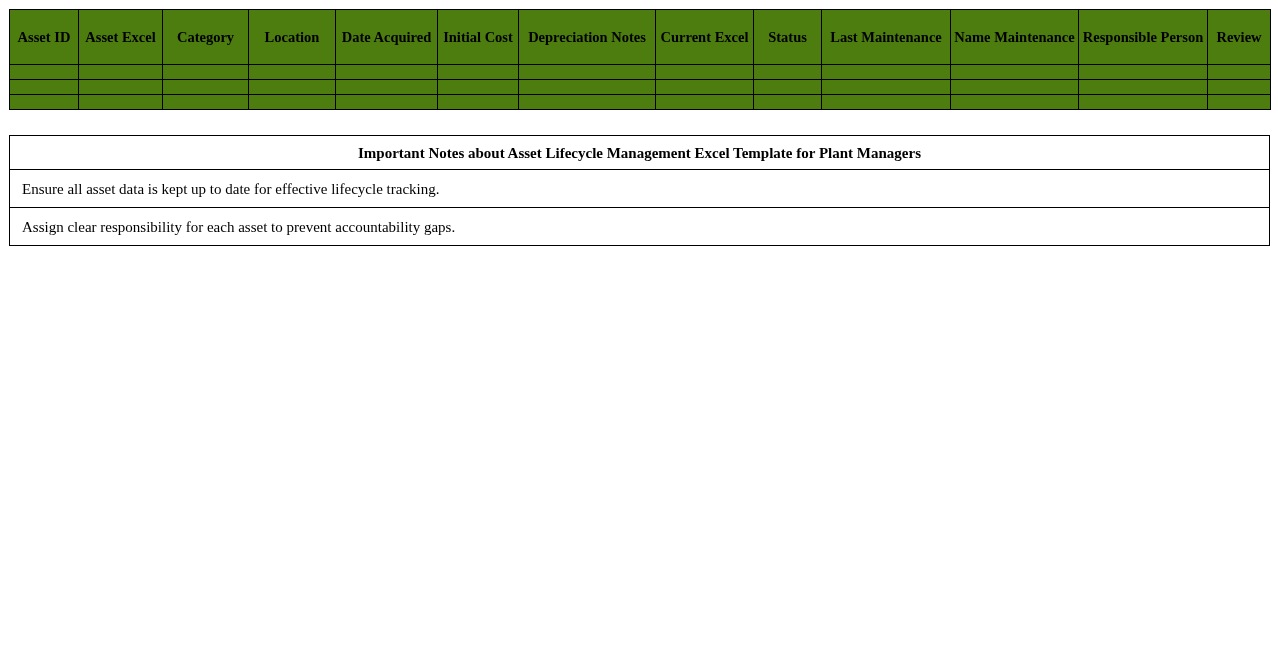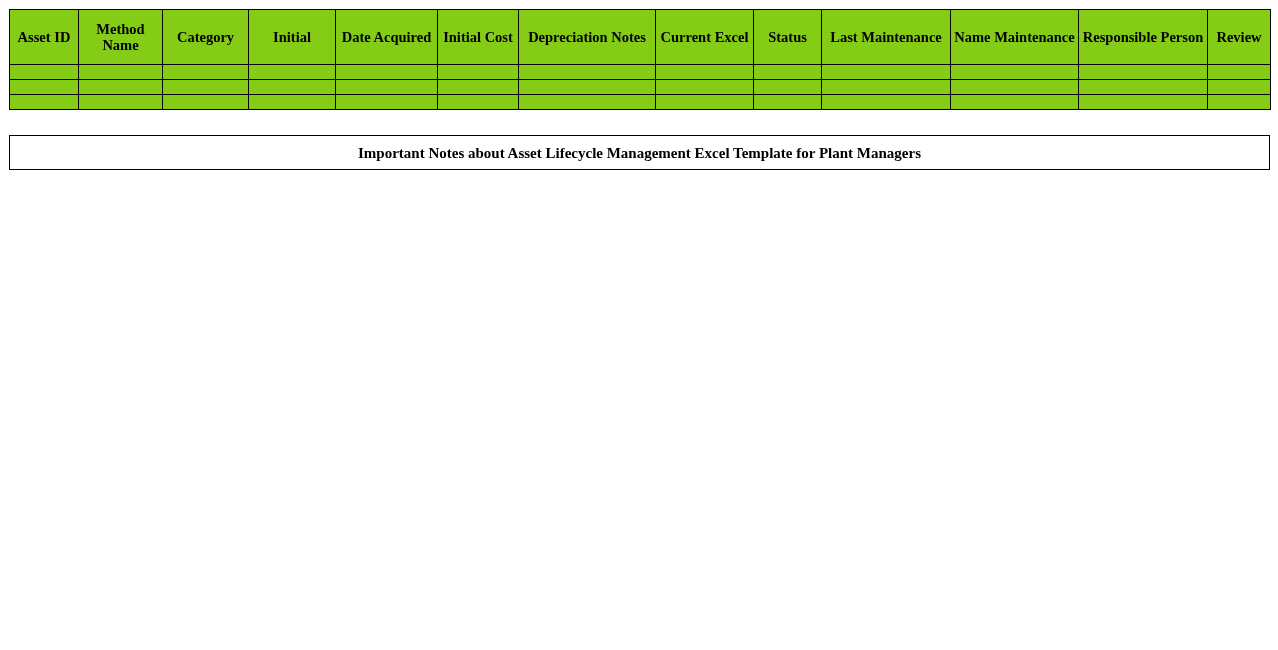--- a/index.html
+++ b/index.html
@@ -33,21 +33,21 @@
   table.asset-table {
     border-collapse: collapse;
     table-layout: fixed;
     width: 1261px;
     background: #ffffff;
   }
 
   table.asset-table th,
   table.asset-table td {
     border: 1px solid #000000;
-    background: #84cc16;
+    background: #4d7c0f;
     padding: 0;
   }
 
   table.asset-table th {
     font-weight: bold;
     font-size: 14.5px;
     line-height: 16px;
     text-align: center;
     vertical-align: middle;
     height: 50px;
@@ -118,23 +118,23 @@
           <col style="width: 98px;">
           <col style="width: 68px;">
           <col style="width: 129px;">
           <col style="width: 128px;">
           <col style="width: 129px;">
           <col style="width: 63px;">
         </colgroup>
       <thead>
         <tr>
             <th>Asset ID</th>
-            <th>Method Name</th>
+            <th>Asset Excel</th>
             <th>Category</th>
-            <th>Initial</th>
+            <th>Location</th>
             <th>Date Acquired</th>
             <th>Initial Cost</th>
             <th>Depreciation Notes</th>
             <th>Current Excel</th>
             <th>Status</th>
             <th>Last Maintenance</th>
             <th>Name Maintenance</th>
             <th>Responsible Person</th>
             <th>Review</th>
           </tr>
@@ -190,17 +190,23 @@
   </div>
 
   <div class="notes-table-wrap">
     <table class="notes-table">
       <thead>
         <tr>
           <th class="notes-title">Important Notes about Asset Lifecycle Management Excel Template for Plant Managers</th>
         </tr>
       </thead>
       <tbody>
+          <tr>
+            <td class="note-row">Ensure all asset data is kept up to date for effective lifecycle tracking.</td>
+          </tr>
+          <tr>
+            <td class="note-row">Assign clear responsibility for each asset to prevent accountability gaps.</td>
+          </tr>
         </tbody>
     </table>
   </div>
 
 </div>
 
 </body></html>

